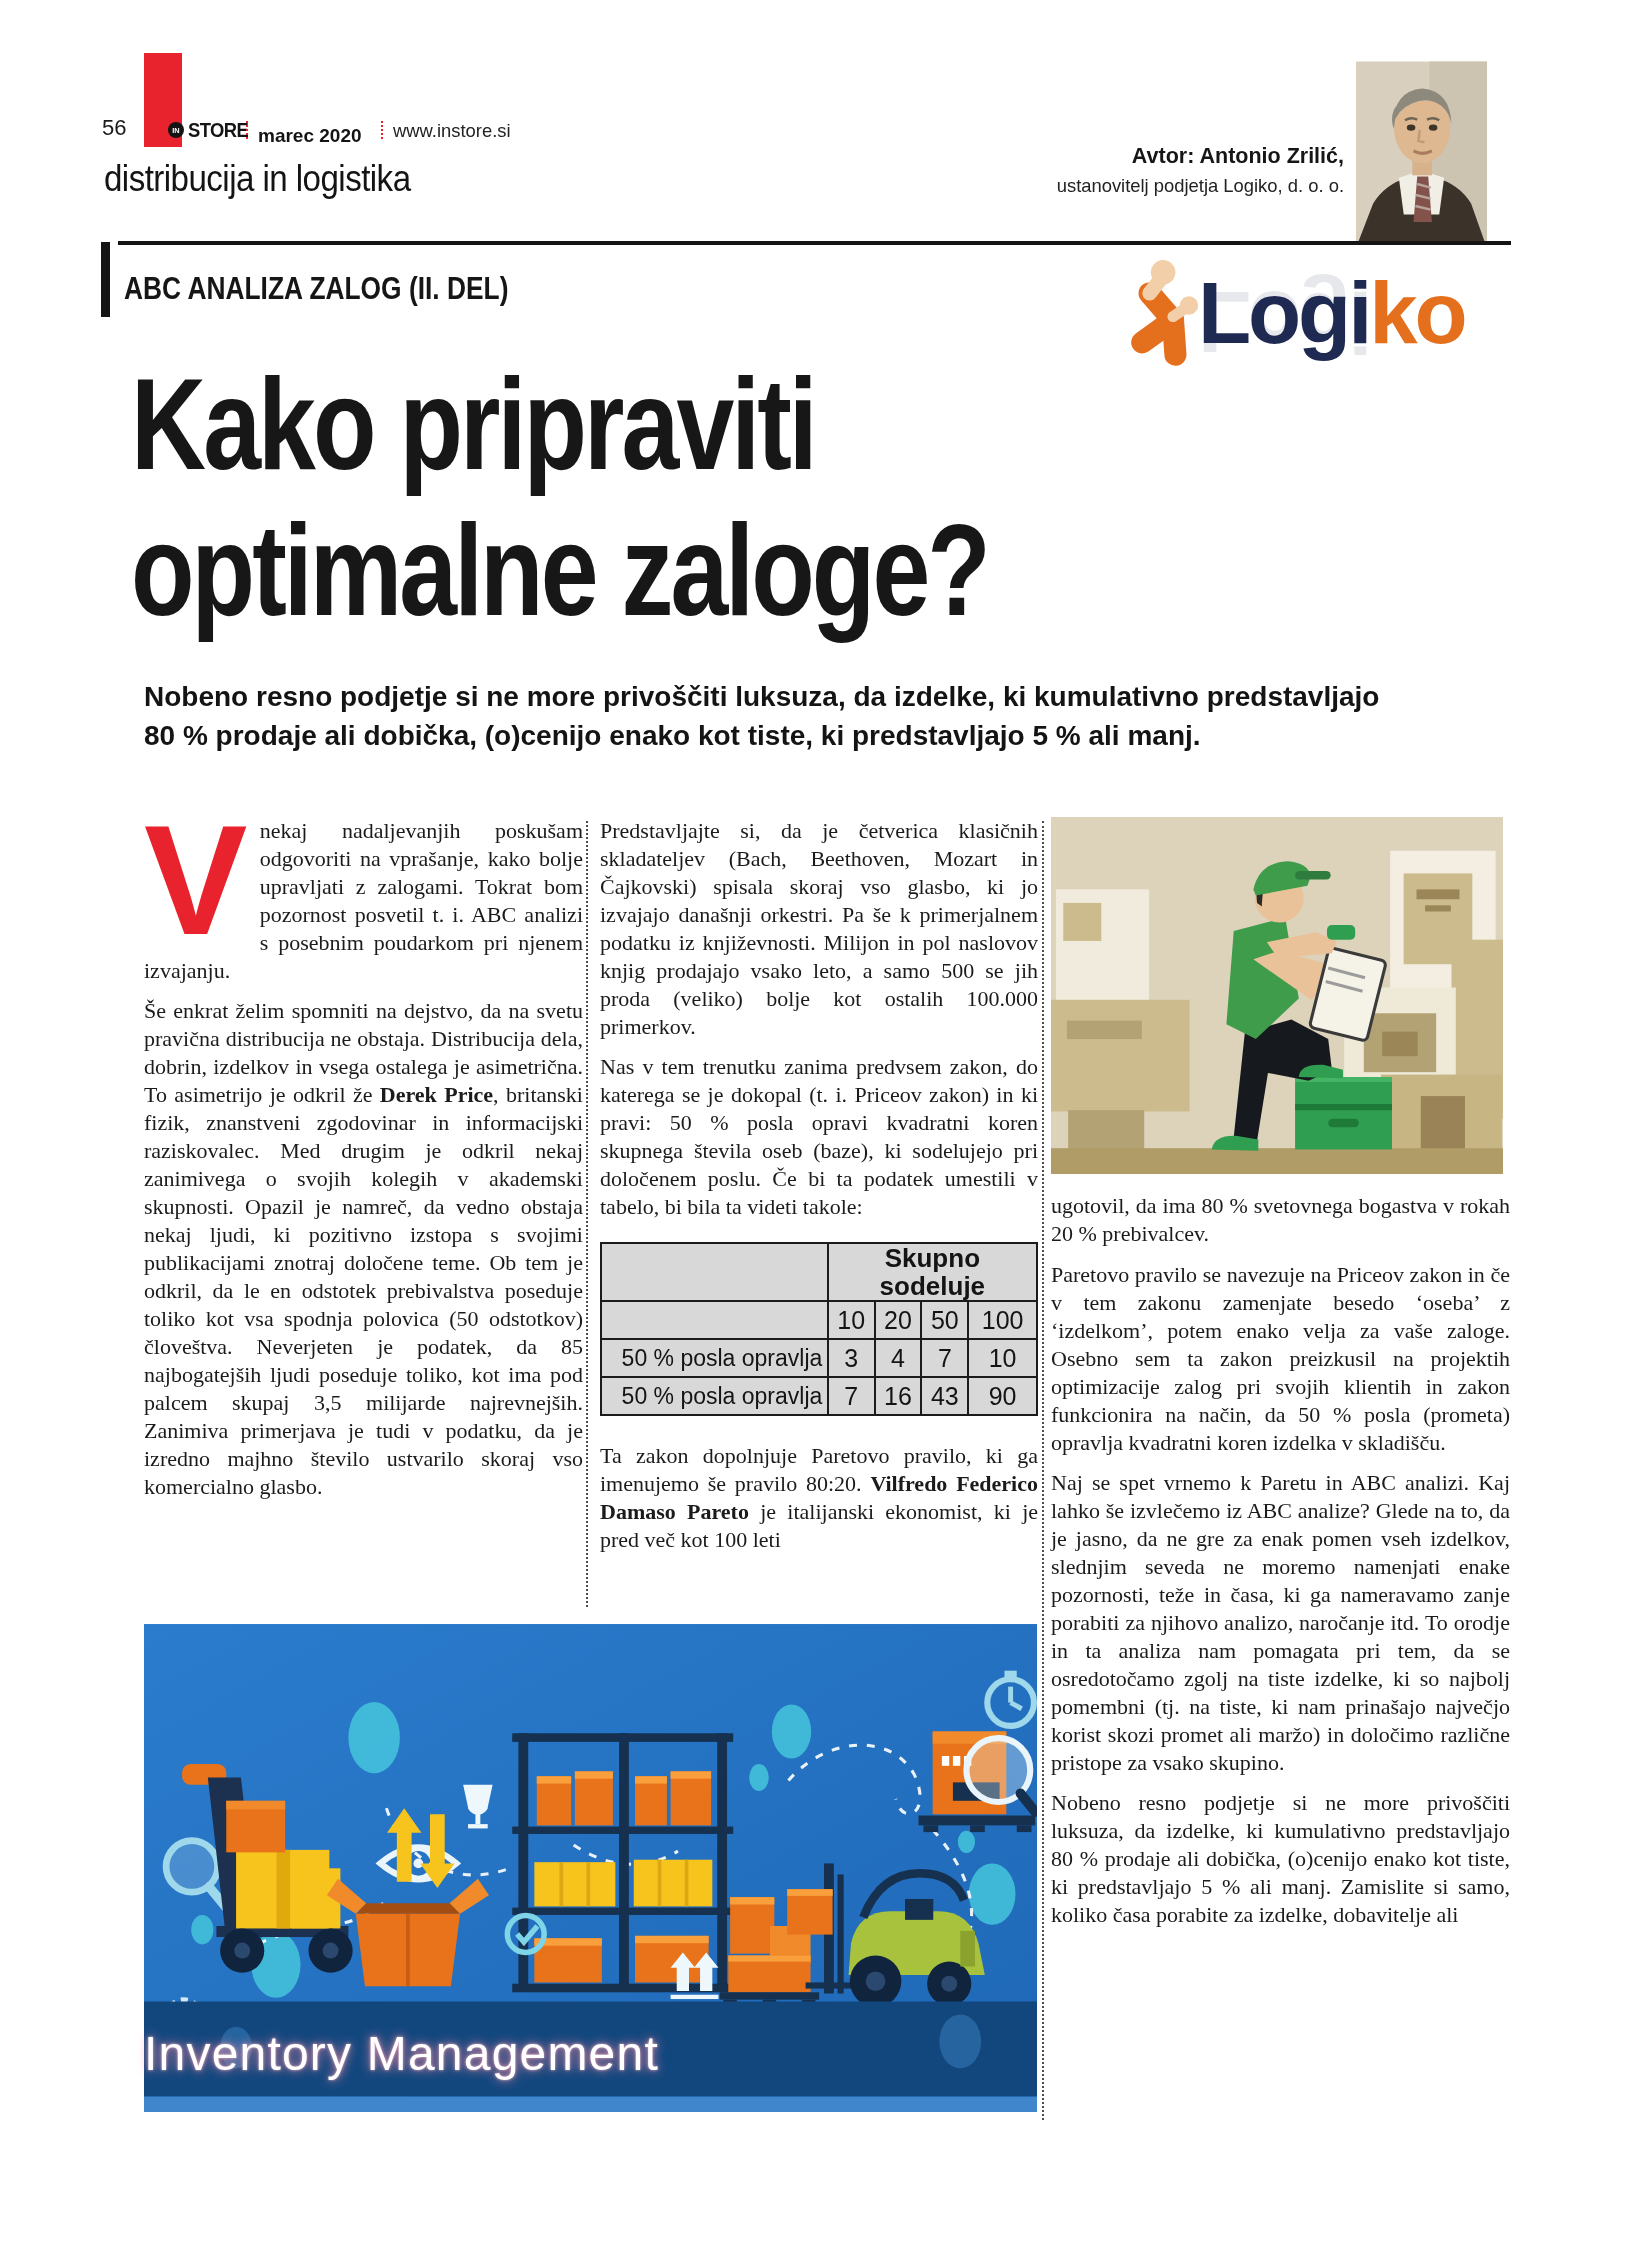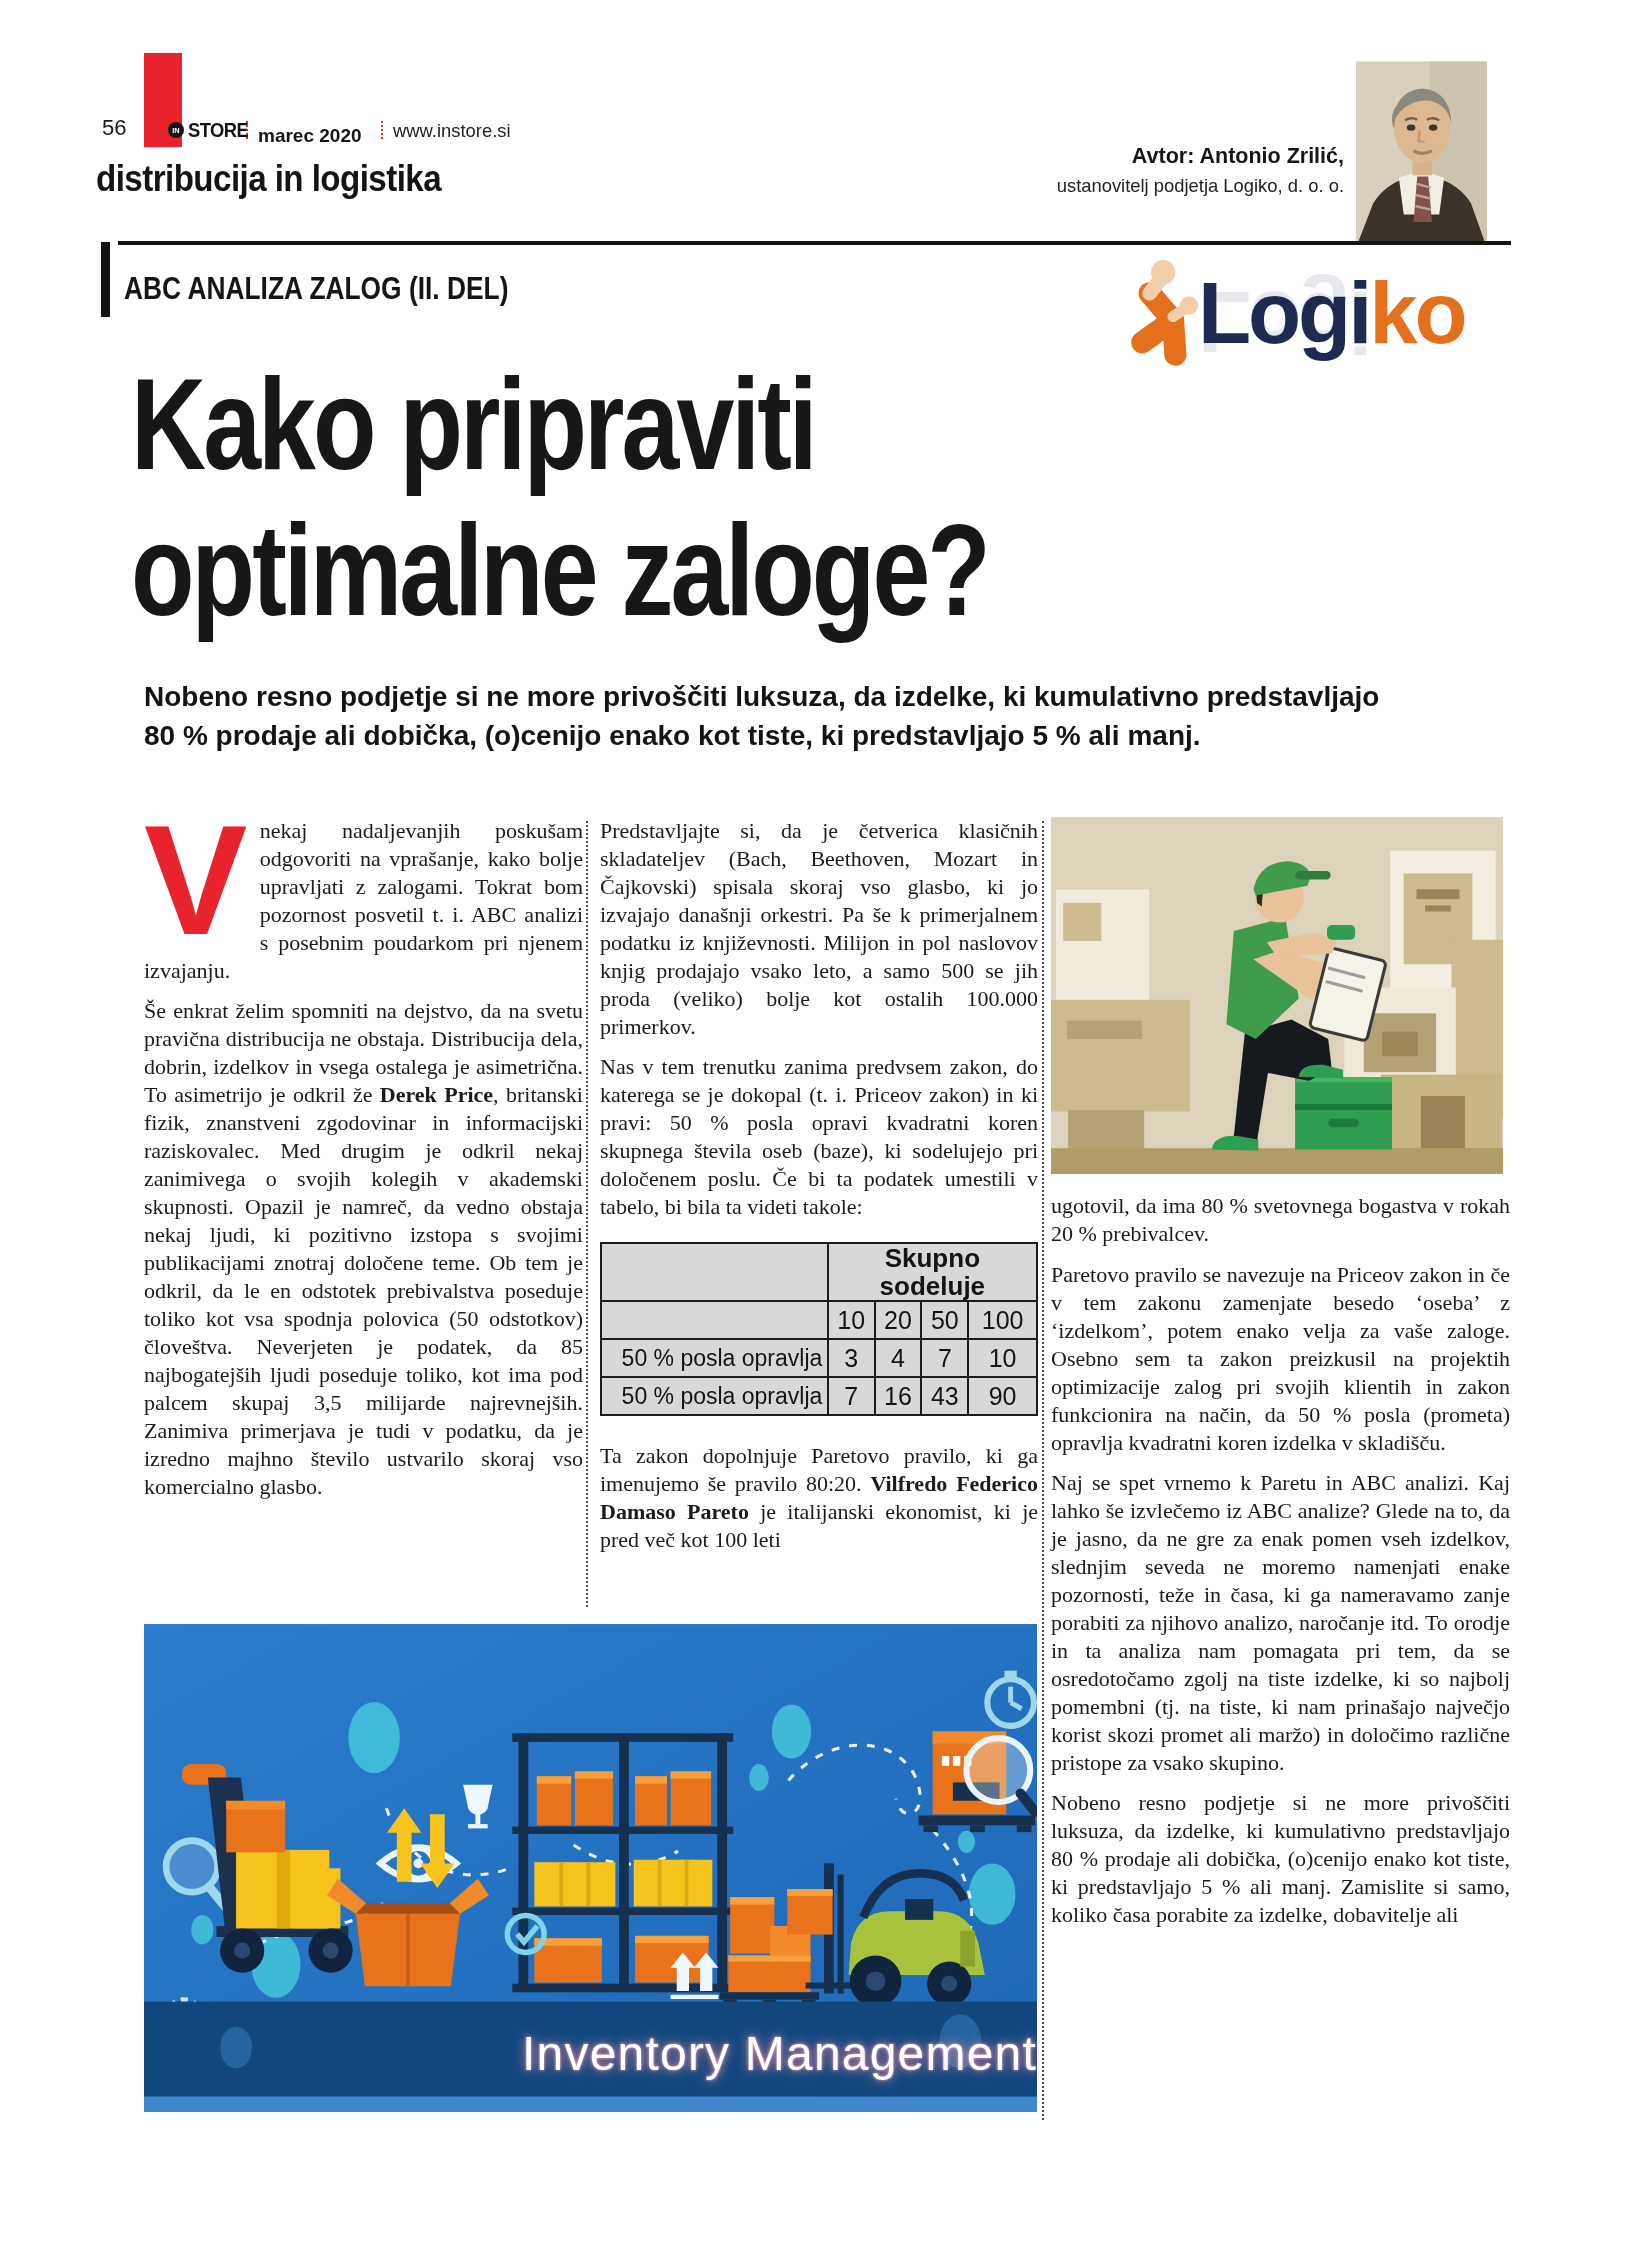--- a/index.html
+++ b/index.html
@@ -14,21 +14,21 @@
 
   
   #page-number{left:102px;top:115px;font-size:22px;font-weight:normal;color:#1a1a1a;}
   #red-block{left:144px;top:53px;width:38px;height:94px;background:#e8232d;}
   #in-badge{left:168px;top:122px;width:16px;height:16px;border-radius:50%;background:#141414;
     color:#fff;font-size:7.4px;font-weight:bold;display:flex;align-items:center;justify-content:center;}
   #brand-store{left:188px;top:119px;font-size:20px;font-weight:bold;letter-spacing:-0.6px;color:#141414;}
   .red-dot-sep{top:121px;height:18.4px;width:0;border-left:2.5px dotted #e8232d;}
   #issue-date{left:258px;top:125px;font-size:19px;font-weight:bold;color:#141414;}
   #site-url{left:393px;top:120px;font-size:18.4px;font-weight:normal;color:#232323;}
-  #section-title{left:96px;top:158px;font-size:36px;font-weight:bold;color:#141414;letter-spacing:-0.6px;}
+  #section-title{left:104px;top:158px;font-size:36px;font-weight:normal;color:#141414;letter-spacing:-0.6px;}
 
   #author-block{left:798px;top:146px;width:546px;text-align:right;line-height:1;}
   #author-name{font-size:21.5px;font-weight:bold;color:#161616;}
   #author-role{font-size:18.4px;color:#222;margin-top:9.8px;}
 
   #top-rule{left:118px;top:241px;width:1393px;height:4.3px;background:#141414;}
   #author-photo{left:1356px;top:61px;width:131px;height:181px;overflow:hidden;}
 
   
   #kicker-bar{left:101px;top:242px;width:8.6px;height:75px;background:#141414;}
@@ -62,21 +62,21 @@
   
   .ptable{border-collapse:collapse;width:100%;margin:21px 0 26px 0;font-family:"Liberation Sans",sans-serif;}
   .ptable td,.ptable th{background:#d8d8d8;border:2.5px solid #1b1b1b;text-align:center;
     font-size:25px;font-weight:normal;height:36px;padding:0;color:#141414;}
   .ptable th{font-size:26px;font-weight:bold;}
   .ptable .lbl{text-align:left;padding-left:19.6px;font-size:23px;width:52%;}
 
   
   #worker-ill{width:452px;height:357px;margin:0 0 18.4px 0;}
   #inventory-ill{left:144px;top:1624px;width:893px;height:488px;}
-  #inventory-caption{left:144px;top:2026px;width:893px;text-align:right;font-size:48px;
+  #inventory-caption{left:144px;top:2026px;width:893px;text-align:left;font-size:48px;
     color:#ffffff;letter-spacing:1.2px;
     text-shadow:0 0 11px rgba(255,140,165,.95),0 0 3.1px rgba(255,205,215,.85);}
 </style>
 </head>
 <body>
 
 <div class="abs" id="page-number">56</div>
 <div class="abs" id="red-block"></div>
 <div class="abs" id="in-badge">
   <span>IN</span>

